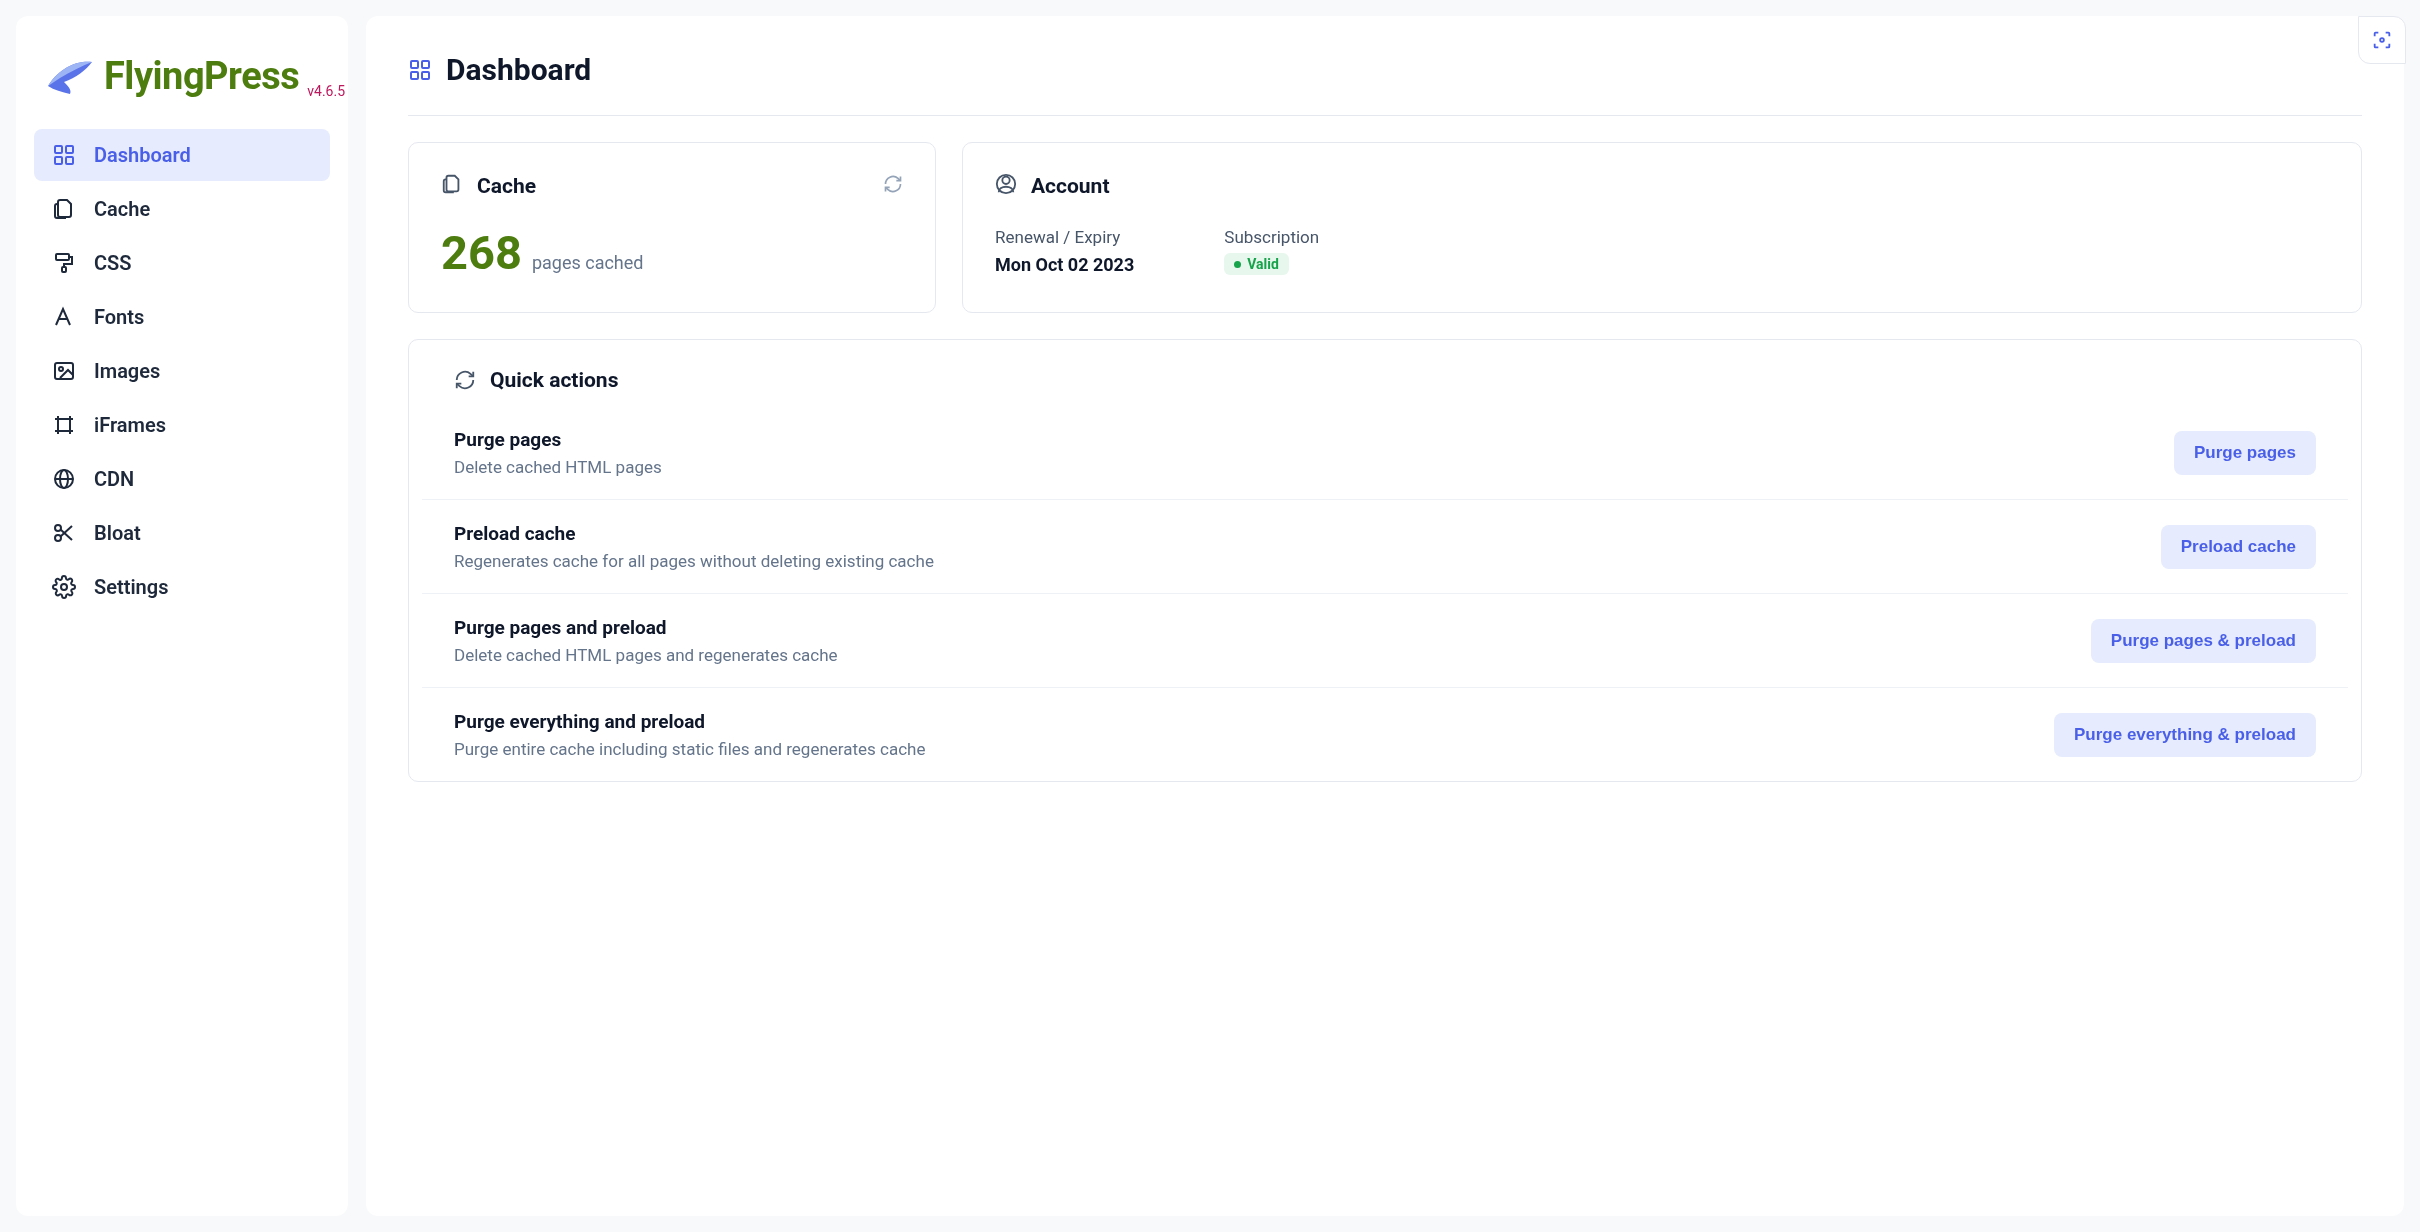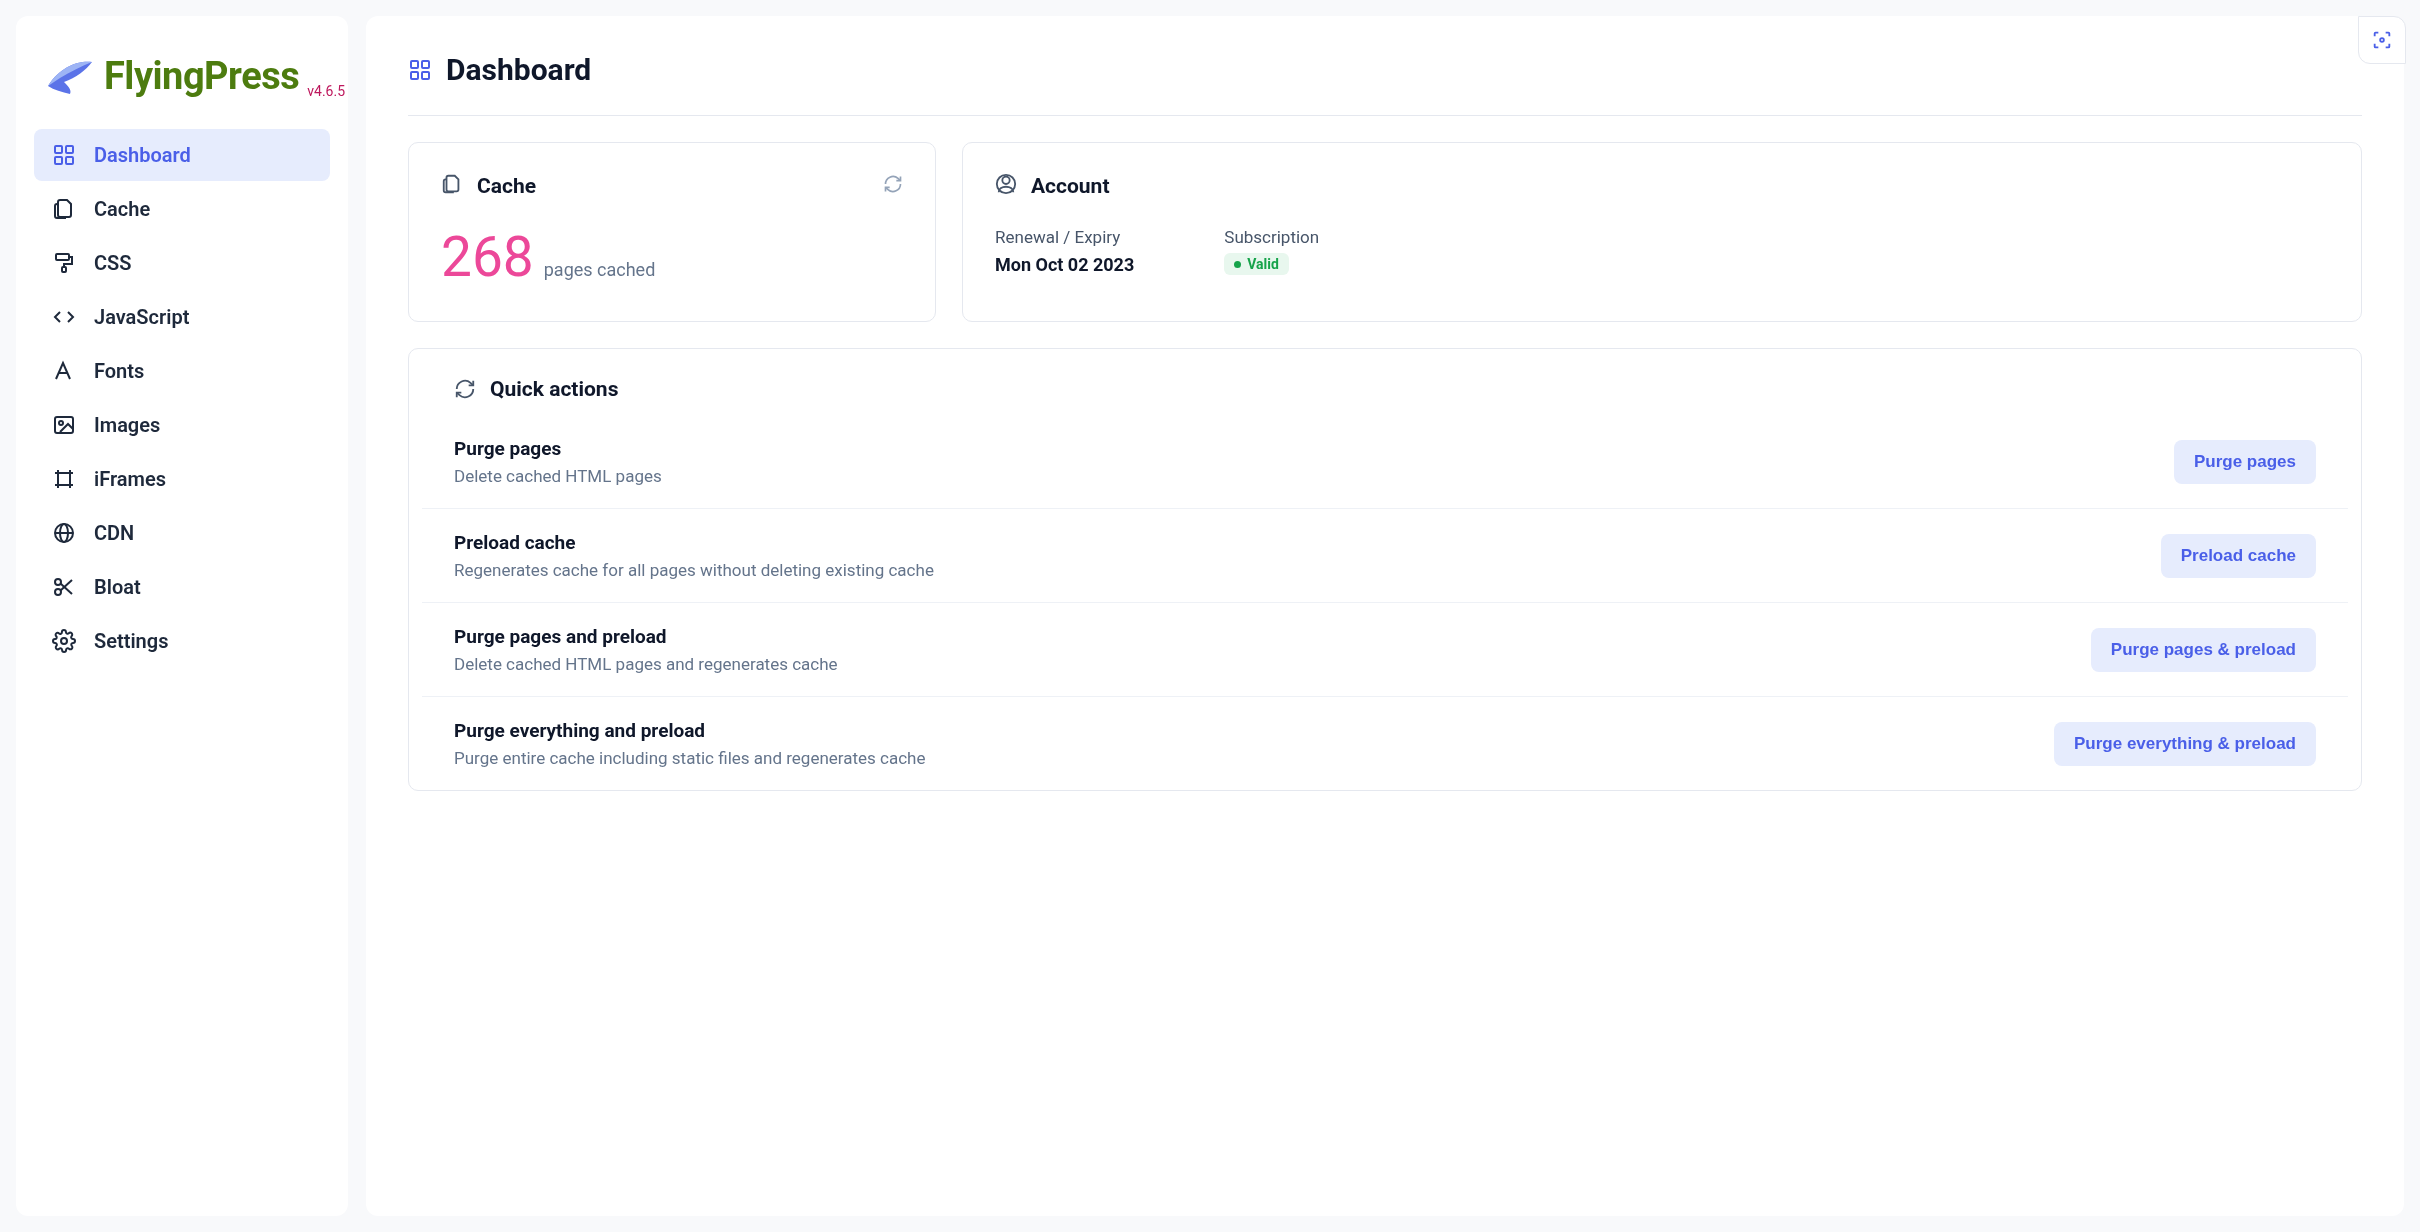--- a/index.html
+++ b/index.html
@@ -149,23 +149,23 @@
 .refresh-btn { cursor: pointer; }
 .refresh-btn svg { width: 20px; height: 20px; stroke: #94a3b8; stroke-width: 2; fill: none; }
 
 .cache-stat {
   display: flex;
   align-items: baseline;
   gap: 10px;
   margin-top: 26px;
 }
 .cache-number {
-  font-size: 55px;
-  font-weight: 400;
-  color: #ec4899;
+  font-size: 47px;
+  font-weight: 700;
+  color: #4d7c0f;
 }
 .cache-label {
   font-size: 18px;
   color: #64748b;
 }
 
 .account-grid {
   display: flex;
   gap: 90px;
   margin-top: 28px;
@@ -341,28 +341,20 @@
         <span class="nav-icon">
           <svg viewBox="0 0 24 24">
             <use href="#i-paint-roller"></use>
           </svg>
         </span>
         <span>CSS</span>
       </div>
       <div class="nav-item">
         <span class="nav-icon">
           <svg viewBox="0 0 24 24">
-            <use href="#i-code"></use>
-          </svg>
-        </span>
-        <span>JavaScript</span>
-      </div>
-      <div class="nav-item">
-        <span class="nav-icon">
-          <svg viewBox="0 0 24 24">
             <use href="#i-font"></use>
           </svg>
         </span>
         <span>Fonts</span>
       </div>
       <div class="nav-item">
         <span class="nav-icon">
           <svg viewBox="0 0 24 24">
             <use href="#i-image"></use>
           </svg>

